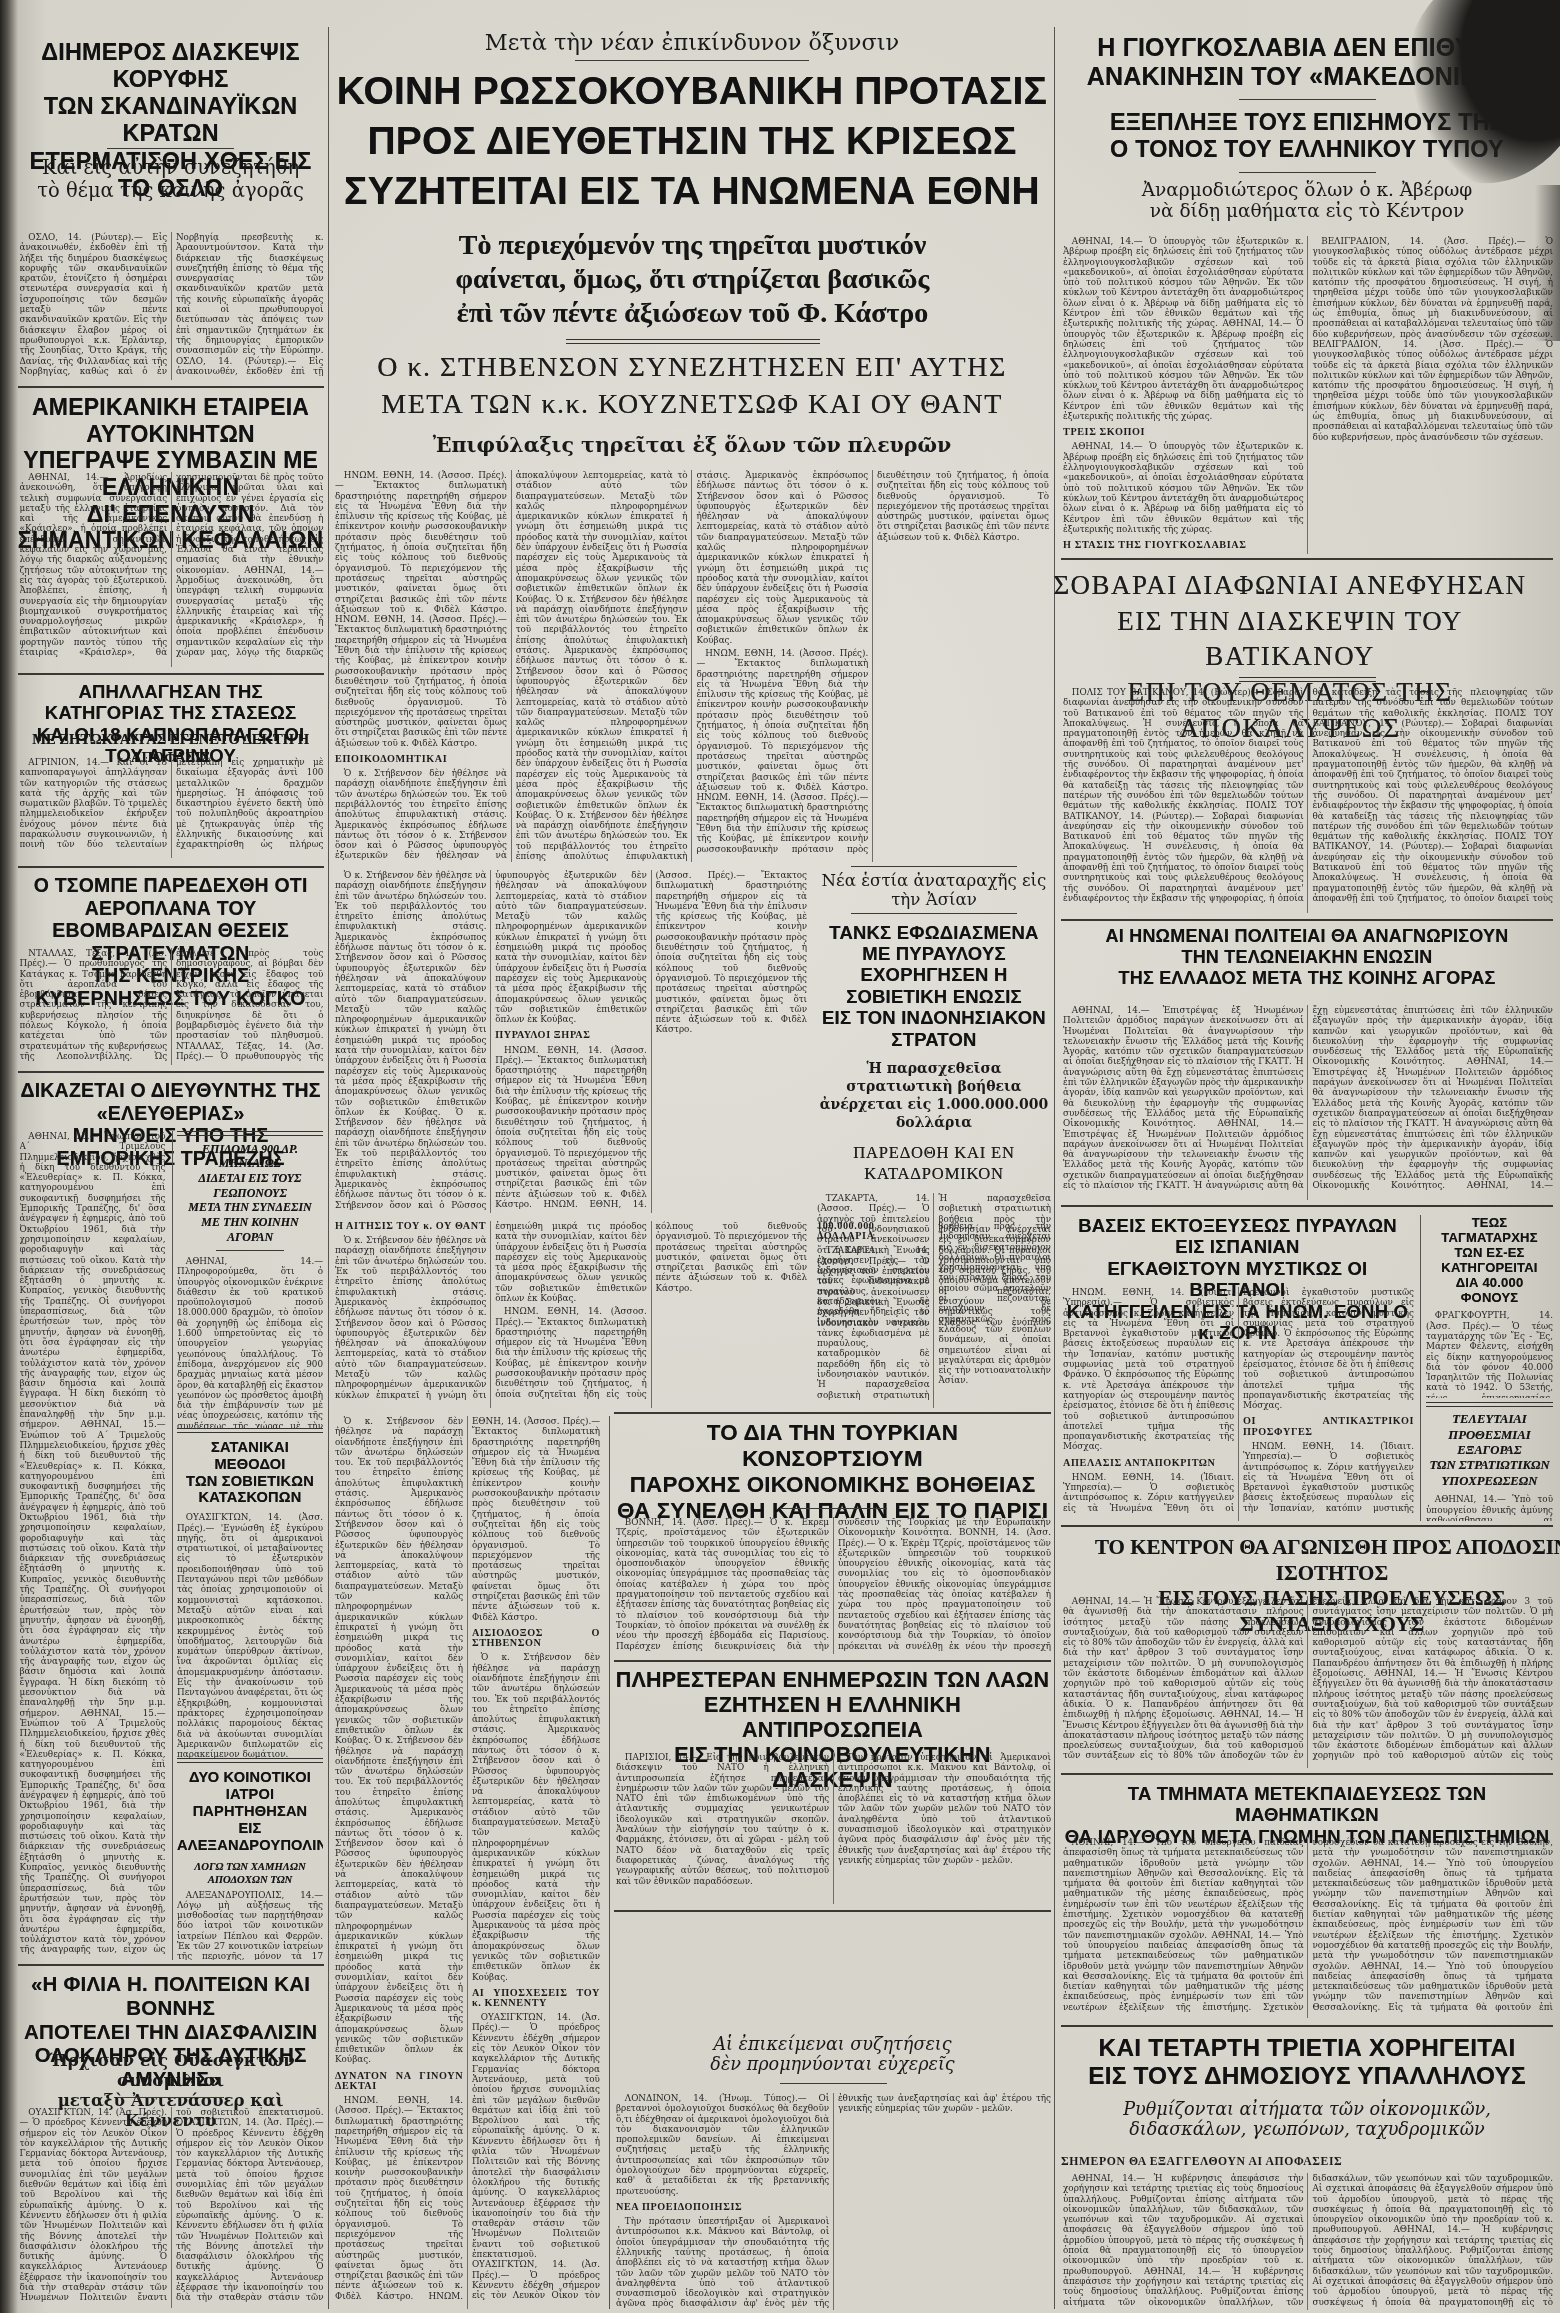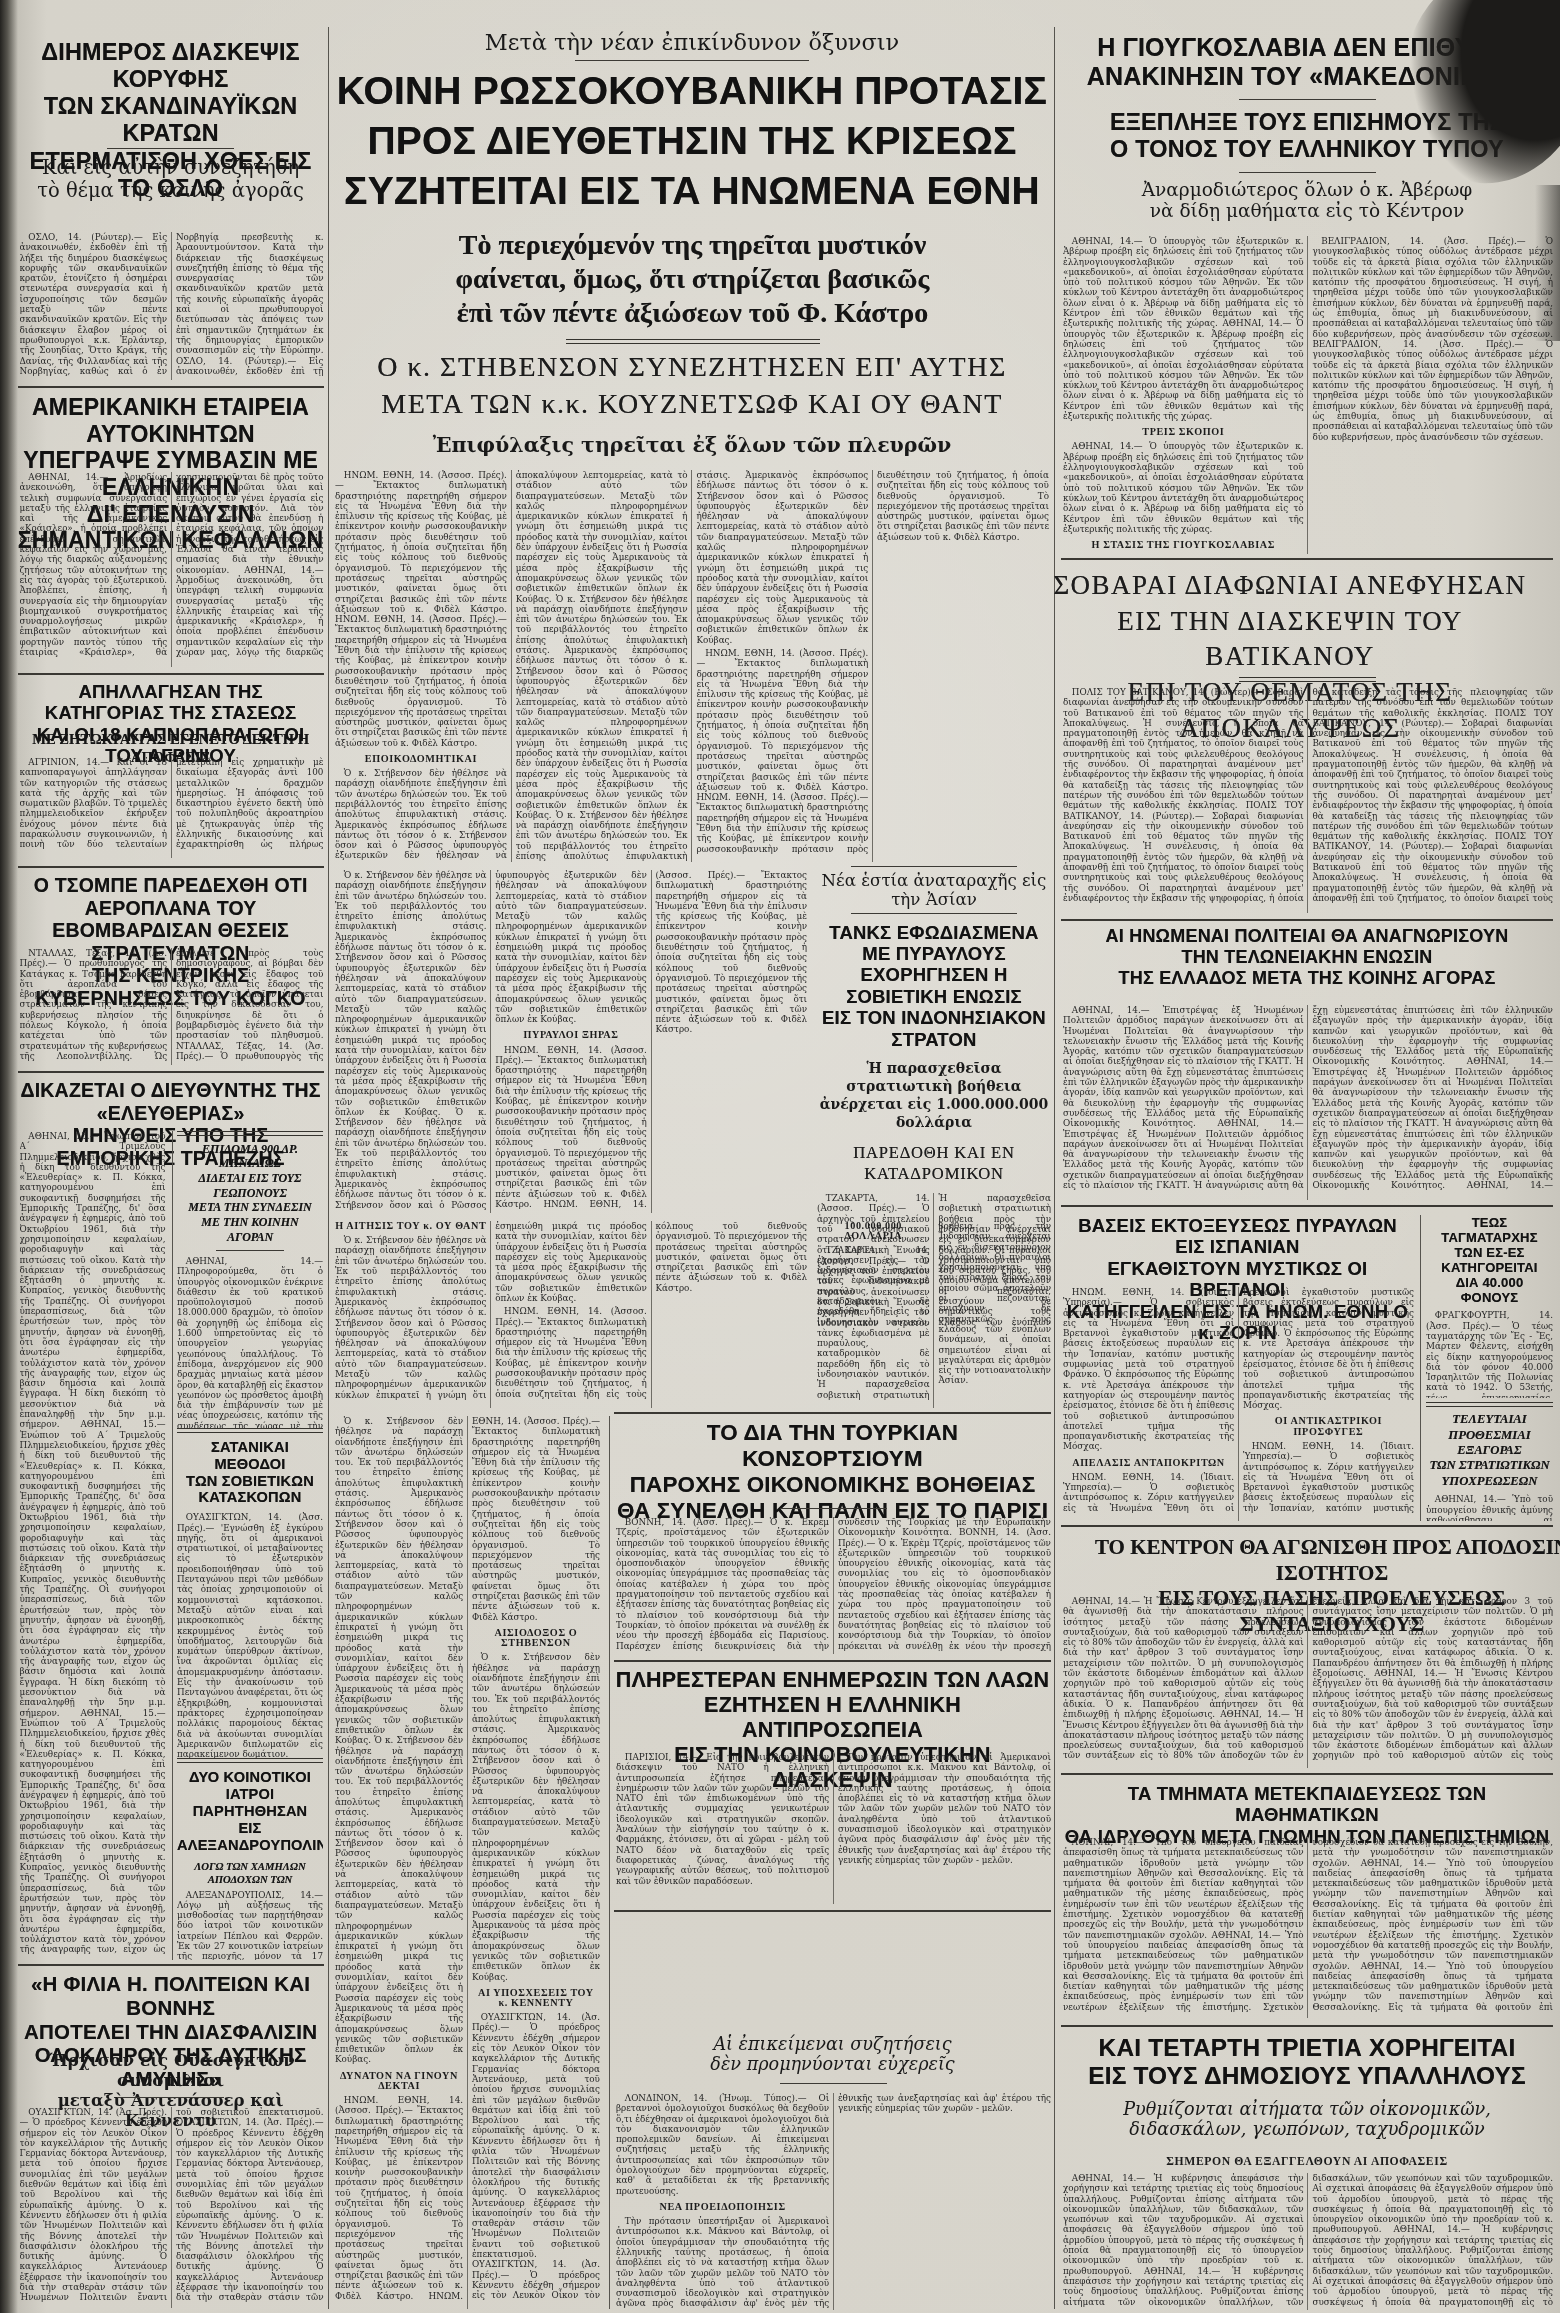--- a/index.html
+++ b/index.html
@@ -22,21 +22,21 @@
       text-shadow:0 0 0.6px rgba(20,20,20,.7)}
   .it{font-style:italic}
   .kick{font-family:"DejaVu Serif",serif;color:#191919;text-align:center;white-space:pre-line}
   .deckS{font-family:"DejaVu Serif",serif;font-weight:bold;color:#1a1a1a;text-align:center;white-space:pre-line;line-height:1.28}
   .bod{font-size:8.8px;line-height:10.3px;text-align:justify;color:#262626;
        column-gap:8.8px;column-rule:1px solid #6f6d66;column-fill:auto;overflow:hidden;
        word-break:break-word}
   .c2{column-count:2}.c3{column-count:3}.c4{column-count:4}
   .bod p{margin:0 0 2.9px 0;text-indent:8.8px}
   .xh{font-family:"Liberation Serif",serif;font-weight:bold;font-size:10.2px;color:#1c1c1c;
-      text-align:center;letter-spacing:0.6px;margin:5.9px 0 3.9px;text-indent:0;column-span:none}
+      letter-spacing:0.6px;margin:5.9px 0 3.9px;text-indent:0;column-span:none}
   
   .hr1{border-top:2px solid #3a3833;height:0}
   .vr{width:1px;background:#56544e}
   .sep{height:0;border-top:1px solid #3c3a35;margin:0 auto}
   .sepd{height:2.9px;border-top:1px solid #35332e;border-bottom:1px solid #35332e;margin:0 auto}
   
   .edgeL{left:0;top:0;width:17.6px;height:2313px;
          background:linear-gradient(90deg,#23221f 0,#55534c 40%,rgba(120,118,110,0) 100%)}
   .curlTR{right:-29px;top:-39px;width:185px;height:224px;border-radius:50%;
           background:radial-gradient(ellipse at 70% 30%, #1c1b19 0 45%, rgba(40,38,35,.55) 60%, rgba(0,0,0,0) 72%);

